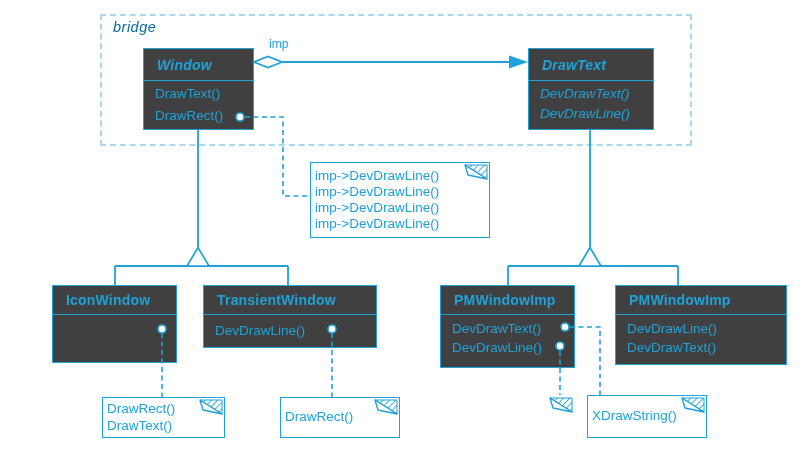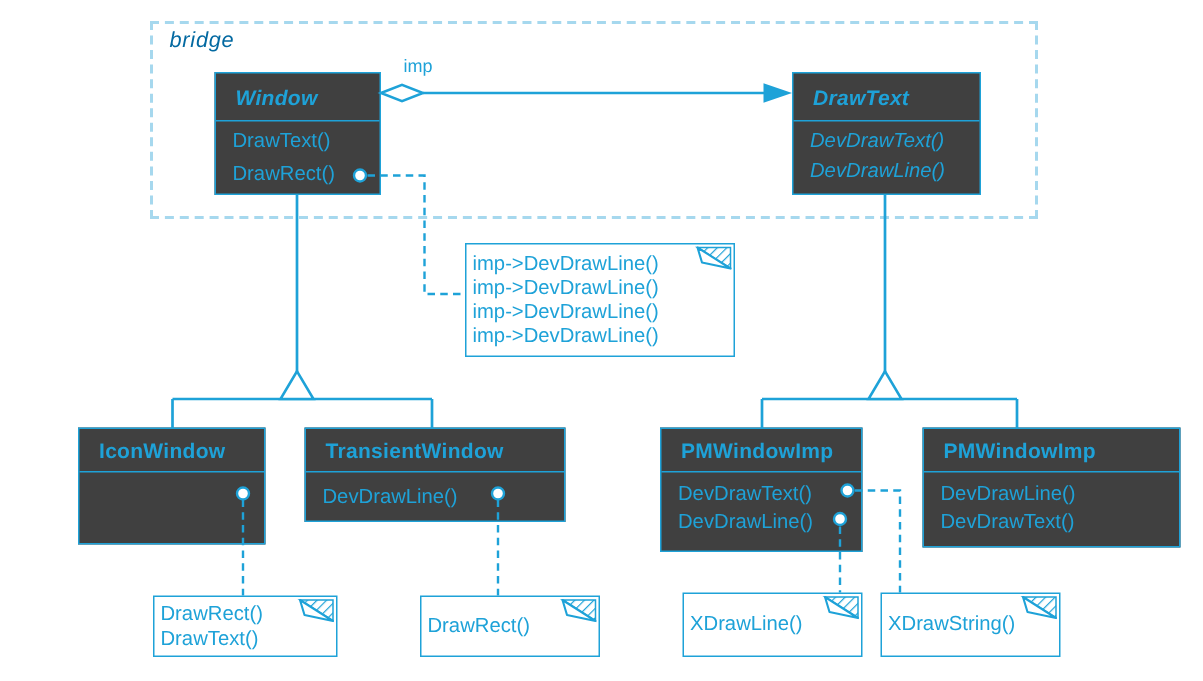--- a/index.html
+++ b/index.html
@@ -110,23 +110,20 @@
     <div>imp-&gt;DevDrawLine()</div>
   </div>
 
   <div class="note" style="left:102px;top:397px;width:123px;height:41px">
     <div>DrawRect()</div>
     <div>DrawText()</div>
   </div>
   <div class="note" style="left:280px;top:397px;width:120px;height:41px">
     <div>DrawRect()</div>
   </div>
-  <div class="note" style="left:455px;top:395px;width:120px;height:43px">
-    <div>XDrawLine()</div>
-  </div>
   <div class="note" style="left:587px;top:395px;width:120px;height:43px">
     <div>XDrawString()</div>
   </div>
 
   <svg id="overlay" viewBox="0 0 802 454">
     <defs>
       <pattern id="hatch" width="4.5" height="4.5" patternUnits="userSpaceOnUse" patternTransform="rotate(45)">
         <rect width="4.5" height="4.5" fill="#ffffff"></rect>
         <line x1="0" y1="0" x2="0" y2="4.5" stroke="#1ea2d8" stroke-width="1.6"></line>
       </pattern>

